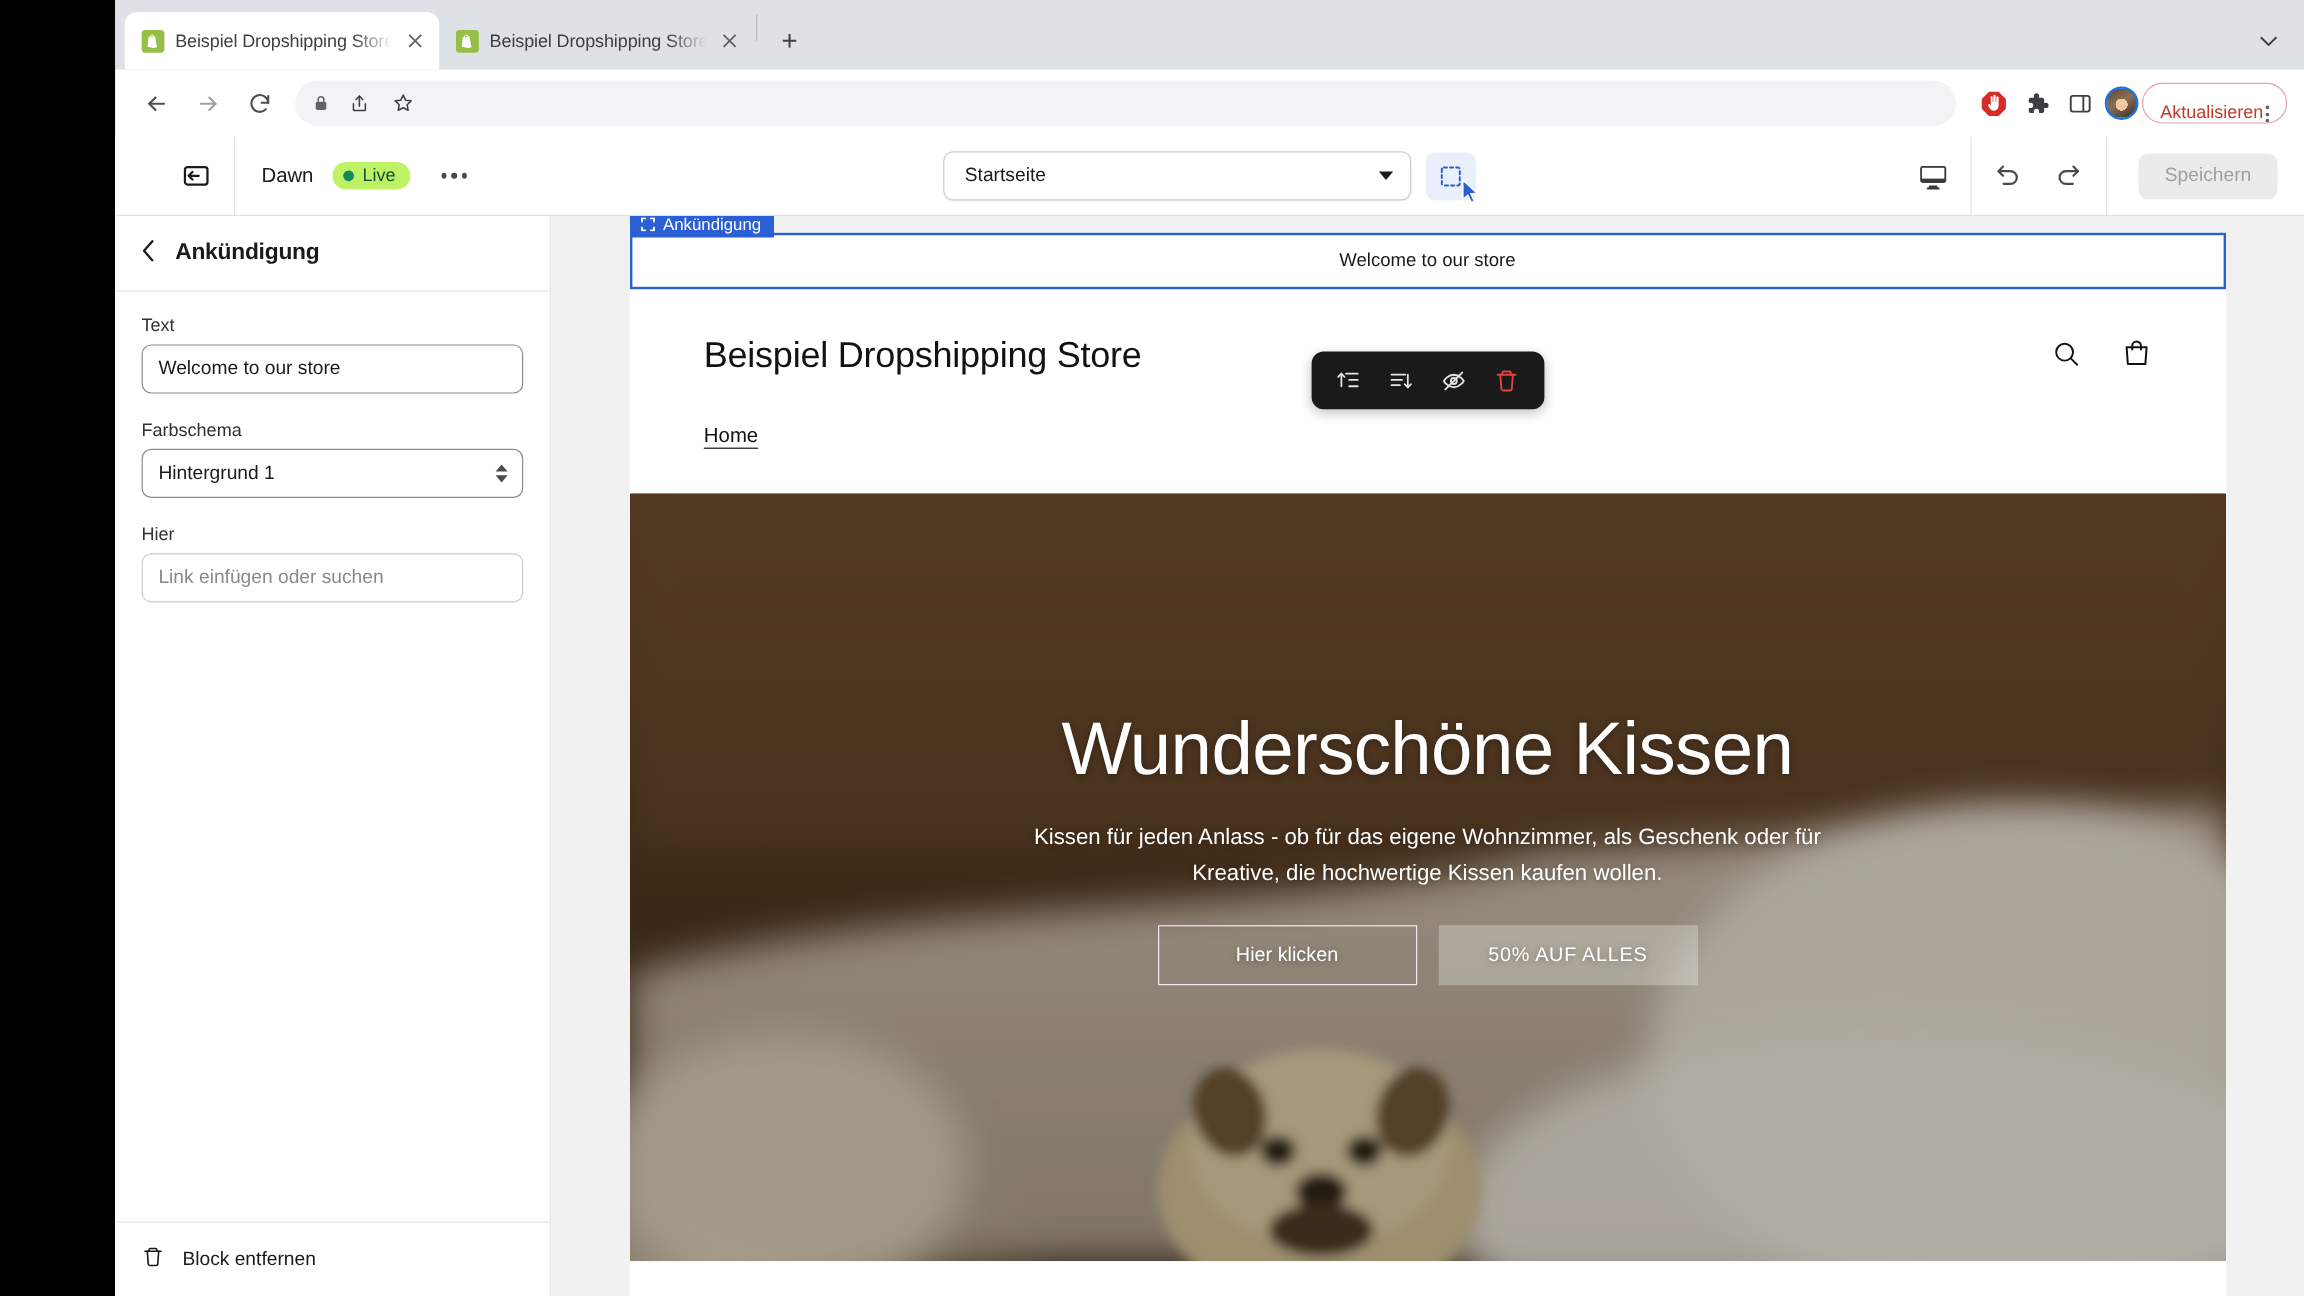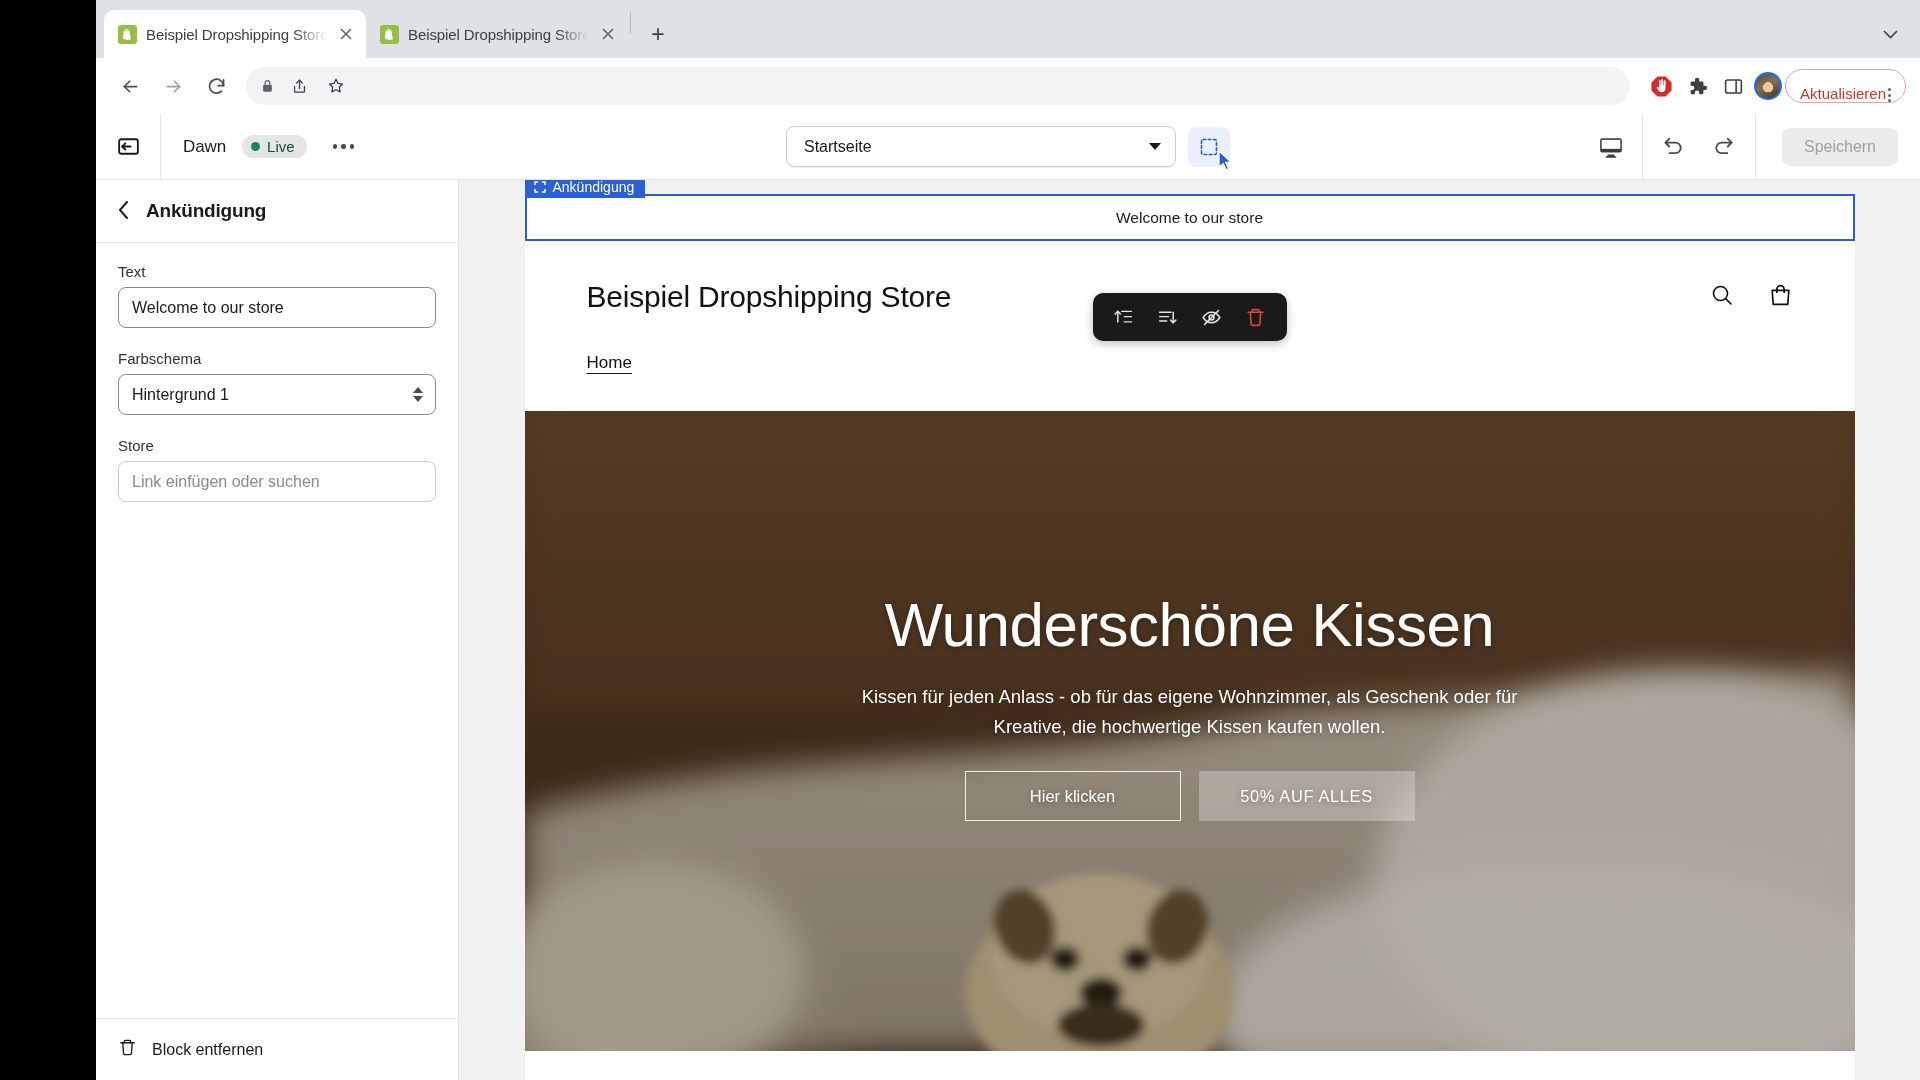--- a/index.html
+++ b/index.html
@@ -93,30 +93,30 @@
     font-size: 15px; white-space: nowrap; background: #fff;
   }
   .refresh-kebab { color:#5f6368; font-size:17px; letter-spacing:0; line-height:1;
                    display:flex; flex-direction:column; gap:2.5px; align-items:center; margin-left:2px;}
   .refresh-kebab i { width:3px; height:3px; background:#5f6368; border-radius:50%; display:block;}
 
   
   .editor { position: absolute; left: 0; top: 114px; right: 0; bottom: 0; background: #fff; }
   .editor-topbar {
     height: 66px; background: #fff; border-bottom: 1px solid #e3e3e3;
-    display: flex; align-items: center; position: relative;
+    display: flex; align-items: center; position: relative; padding-left: 35px;
   }
   .exit-btn {
     width: 65px; height: 66px; display: flex; align-items: center; justify-content: center;
     border-right: 1px solid #e3e3e3; color: #1a1a1a;
   }
   .theme-meta { display: flex; align-items: center; gap: 16px; padding-left: 22px; }
   .theme-name { font-size: 17px; color: #1a1a1a; letter-spacing: -0.1px; }
   .live-badge {
-    display: flex; align-items: center; gap: 7px; background: #e5e5e5;
+    display: flex; align-items: center; gap: 7px; background: #bef264;
     border-radius: 12px; padding: 3px 12px 3px 9px; font-size: 15px; color: #0c5132;
   }
   .live-dot { width: 9px; height: 9px; border-radius: 50%; background: #0f8a5f; }
   .kebab { display: flex; gap: 4px; align-items: center; padding: 8px 10px; }
   .kebab i { width: 4.5px; height: 4.5px; border-radius: 50%; background: #4a4a4a; display: block; }
 
   .page-select-wrap {
     position: absolute; left: 50%; transform: translateX(-50%);
     display: flex; align-items: center; gap: 12px;
   }
@@ -440,21 +440,21 @@
               <div class="select-input">
                 <span>Hintergrund 1</span>
                 <span class="stepper">
                     <span class="up"></span>
                     <span class="dn"></span>
                   </span>
               </div>
             </div>
 
             <div class="field">
-              <div class="field-label">Store</div>
+              <div class="field-label">Hier</div>
               <div class="text-input placeholder">Link einfügen oder suchen</div>
             </div>
           </div>
 
           <div class="panel-foot">
             <span>
               <svg width="19" height="19" viewBox="0 0 24 24" fill="none" stroke="#1a1a1a" stroke-width="1.7" stroke-linecap="round" stroke-linejoin="round">
                   <path d="M3.5 6h17"></path>
                   <path d="M8 6V4.2A1.2 1.2 0 019.2 3h5.6A1.2 1.2 0 0116 4.2V6"></path>
                   <path d="M6 6l1 13.2A1.8 1.8 0 008.8 21h6.4a1.8 1.8 0 001.8-1.8L18 6"></path>

